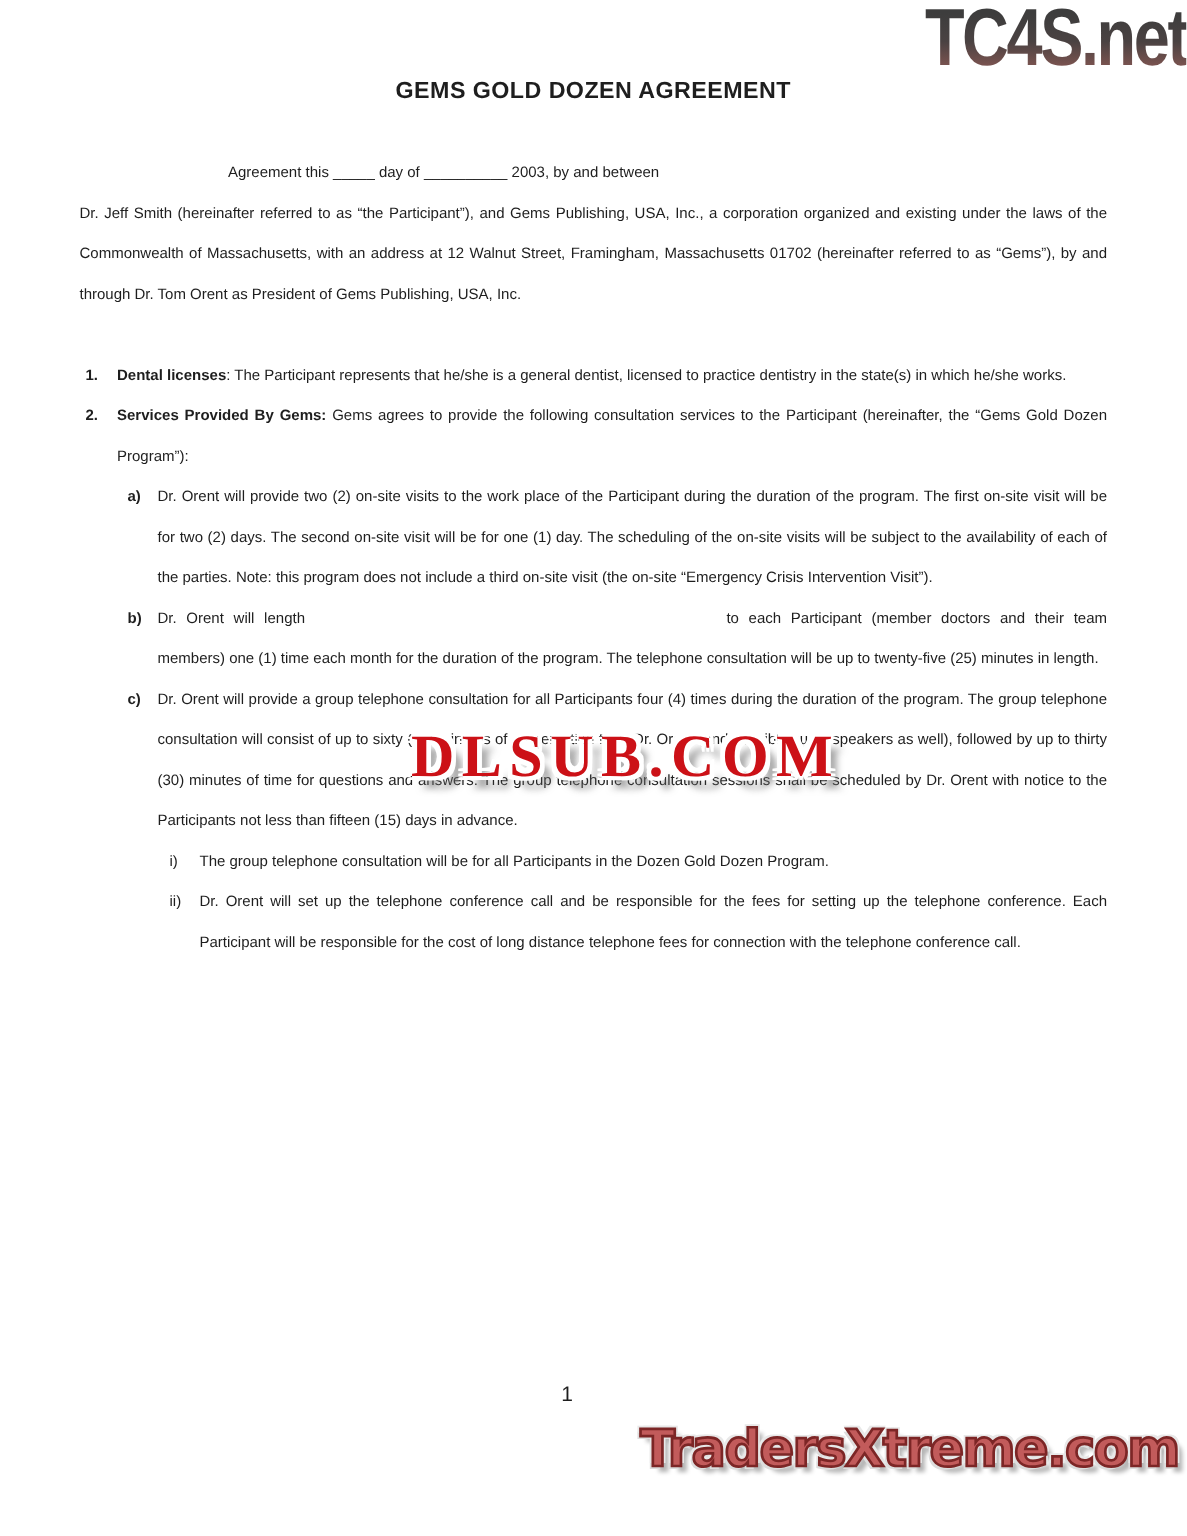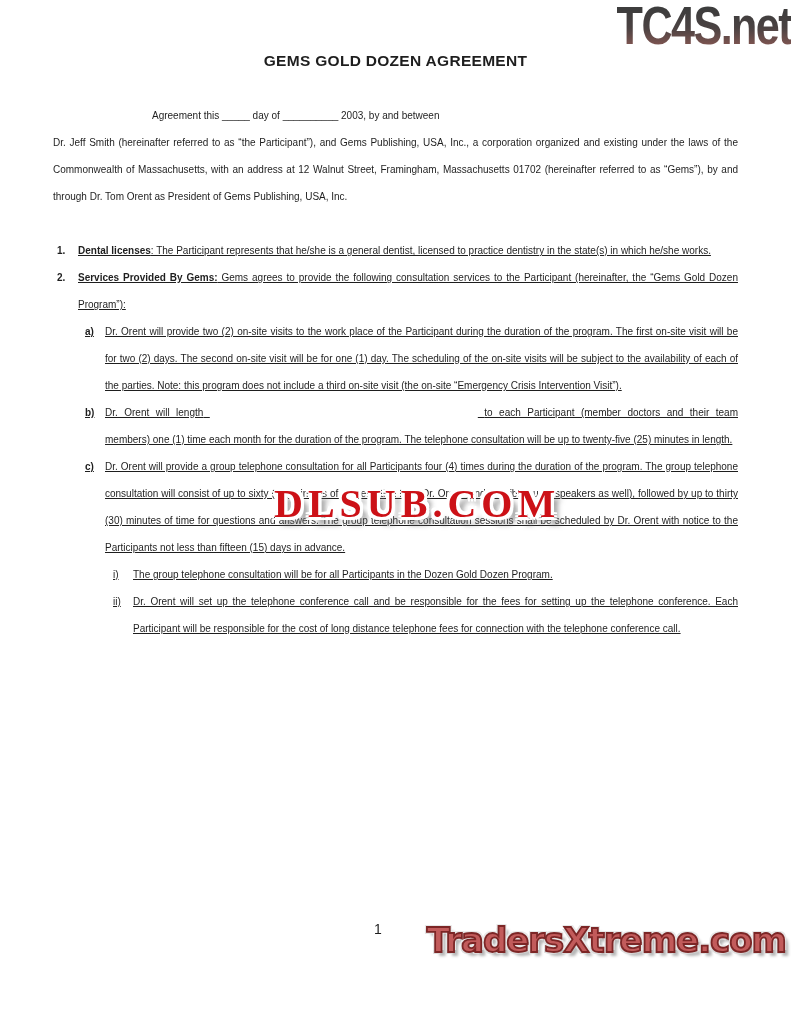--- a/index.html
+++ b/index.html
@@ -25,21 +25,21 @@
     position: absolute; top: 102px; left: 53px;
     width: 685px;
     font-size: 10px; line-height: 27px;
   }
   .opening { padding-left: 99px; }
   .intro   { text-align: justify; }
   .list    { margin-top: 27px; }
 
   .row  { display: flex; }
   .m1   { flex: 0 0 25px; padding-left: 4px;  box-sizing: border-box; font-weight: 700; }
-  .b1   { flex: 1; min-width: 0; text-align: justify; text-decoration: underline; }
+  .b1   { flex: 1; min-width: 0; text-align: justify; }
   .m2   { flex: 0 0 27px; padding-left: 7px;  box-sizing: border-box; font-weight: 700; }
   .b2   { flex: 1; min-width: 0; text-align: justify; }
   .m3   { flex: 0 0 28px; padding-left: 8px;  box-sizing: border-box; font-weight: 400; }
   .b3   { flex: 1; min-width: 0; text-align: justify; }
 
   .lead { font-weight: 700; }
   .covered-gap { display: inline-block; width: 268px; height: 1px; }
 
   .page-num {
     position: absolute; top: 916px; left: 53px;
@@ -68,21 +68,21 @@
     color: #cc1117;
     text-shadow:
       -3px -3px 0 #ffffff, 3px -3px 0 #ffffff,
       -3px  3px 0 #ffffff, 3px  3px 0 #ffffff,
       -3px  0   0 #ffffff, 3px  0   0 #ffffff,
        0   -3px 0 #ffffff, 0    3px 0 #ffffff,
        7px  8px 5px rgba(110,110,110,0.65);
     z-index: 20;
   }
   .wm-traders {
-    position: absolute; top: 920px; right: 5px;
+    position: absolute; top: 946px; right: 5px;
     font-family: "DejaVu Sans", sans-serif;
     font-weight: 700; font-size: 34px; line-height: 40px;
     letter-spacing: -1px;
     color: #c25b5b;
     -webkit-text-stroke: 1.8px #7c2626;
     text-shadow:
       -2px -2px 0 #e8e8e8, 2px -2px 0 #e8e8e8,
       -2px  2px 0 #dddddd, 4px 4px 3px #b5b5b5;
     z-index: 30;
   }

